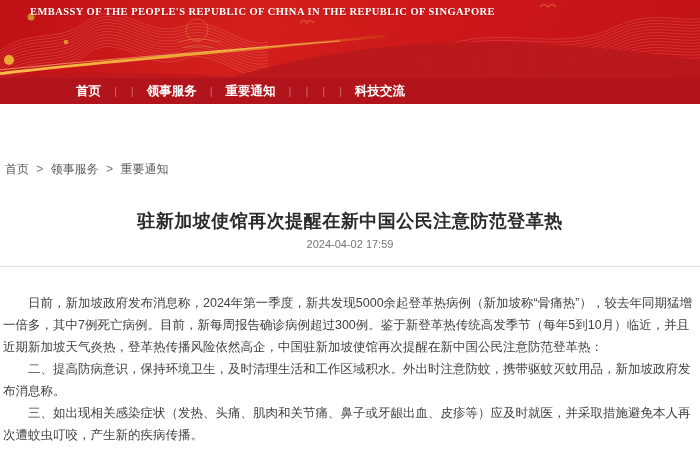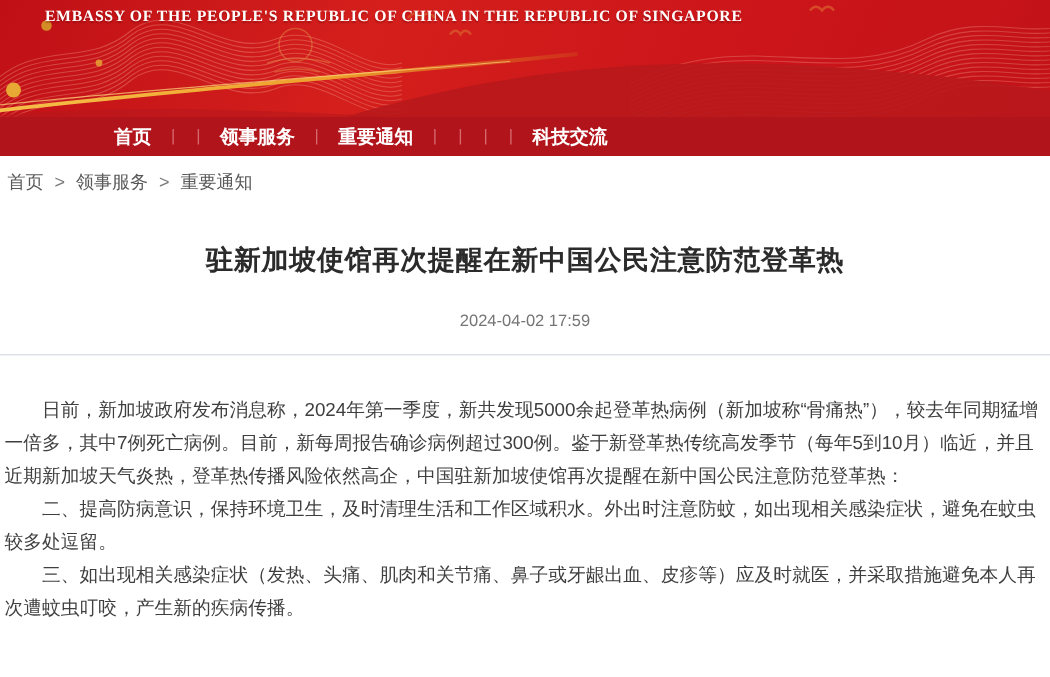--- a/index.html
+++ b/index.html
@@ -25,31 +25,31 @@
     height:26px;background:#b2141b;display:flex;align-items:center;
     padding-left:70px;position:relative;z-index:3;
   }
   .nav-item{
     color:#ffffff;font-weight:bold;font-size:12.5px;line-height:26px;
     padding:0 6px;cursor:pointer;white-space:nowrap;
   }
   .nav-sep{color:#d5696d;font-size:11px;padding:0 7px;line-height:26px;}
   
   .breadcrumb{
-    padding:9px 5px 0 5px;font-size:12px;color:#595959;
+    padding:9px 5px 0 5px;font-size:12px;color:#595959;margin-top:48px;
   }
   .crumb{color:#595959;cursor:pointer;}
   .crumb-sep{color:#7a7a7a;padding:0 4px;}
   
   .article-title{
     margin-top:31px;text-align:center;font-size:18px;font-weight:bold;
     color:#2b2b2b;letter-spacing:.5px;
   }
   .article-date{
-    margin-top:23px;text-align:center;font-size:11px;color:#757575;
+    margin-top:5px;text-align:center;font-size:11px;color:#757575;
   }
   .divider{
     margin-top:16px;border:none;border-top:1px solid #dde1e7;height:0;
   }
   .article-body{
     padding:17px 4px 0 3px;font-size:12.5px;color:#3f3f3f;
   }
   .article-body p{
     margin:0;line-height:22px;text-indent:2em;word-break:break-all;
   }
@@ -147,17 +147,17 @@
   <span class="crumb-sep">&gt;</span>
   <span class="crumb">重要通知</span>
 </div>
 
 <div>
   <div class="article-title">驻新加坡使馆再次提醒在新中国公民注意防范登革热</div>
   <div class="article-date">2024-04-02 17:59</div>
   <hr class="divider">
   <div class="article-body">
     <p>日前，新加坡政府发布消息称，2024年第一季度，新共发现5000余起登革热病例（新加坡称“骨痛热”），较去年同期猛增一倍多，其中7例死亡病例。目前，新每周报告确诊病例超过300例。鉴于新登革热传统高发季节（每年5到10月）临近，并且近期新加坡天气炎热，登革热传播风险依然高企，中国驻新加坡使馆再次提醒在新中国公民注意防范登革热：</p>
-    <p>二、提高防病意识，保持环境卫生，及时清理生活和工作区域积水。外出时注意防蚊，如出现相关感染症状，避免在蚊虫较多处逗留。</p>
+    <p>二、提高防病意识，保持环境卫生，及时清理生活和工作区域积水。外出时注意防蚊，携带驱蚊灭蚊用品，新加坡政府发布消息称。</p>
     <p>三、如出现相关感染症状（发热、头痛、肌肉和关节痛、鼻子或牙龈出血、皮疹等）应及时就医，并采取措施避免本人再次遭蚊虫叮咬，产生新的疾病传播。</p>
 
   </div>
 </div>
 
 </body></html>

